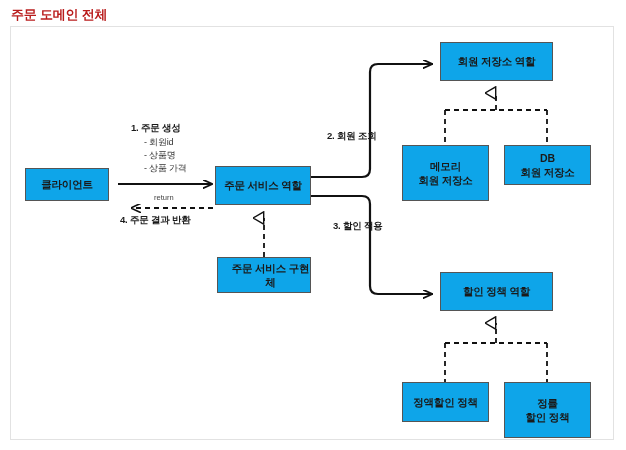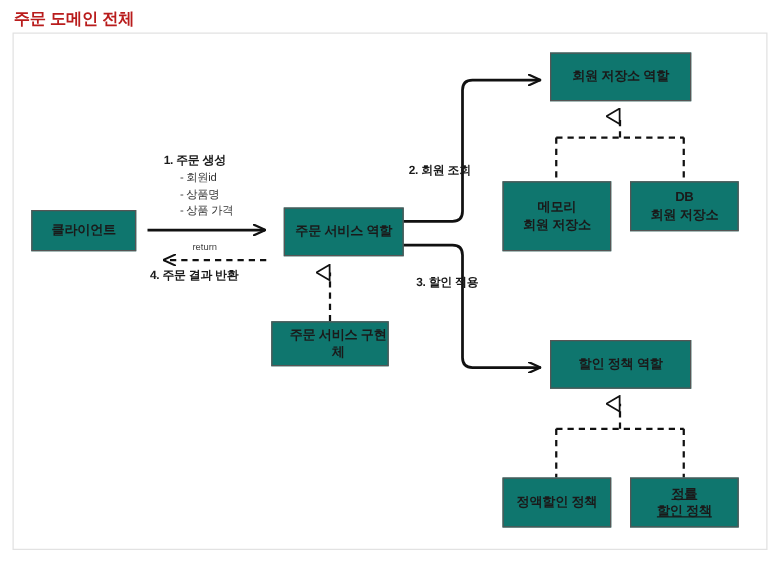--- a/index.html
+++ b/index.html
@@ -36,21 +36,21 @@
   #diagram-canvas {
     position: absolute;
     left: 0;
     top: 0;
     width: 626px;
     height: 450px;
   }
   .node {
     position: absolute;
     border: 1px solid #555555;
-    background: #0f766e;
+    background: #0ea5e9;
     box-sizing: border-box;
     display: flex;
     align-items: center;
     justify-content: center;
     text-align: center;
     font-size: 10.5px;
     font-weight: bold;
     color: #1a1a1a;
     line-height: 1.35;
     letter-spacing: -0.2px;
@@ -132,21 +132,21 @@
     <path d="M445,343 L547,343" fill="none" stroke="#111111" stroke-width="1.8" stroke-dasharray="5,4"></path>
     <line x1="445" y1="343" x2="445" y2="382" stroke="#111111" stroke-width="1.8" stroke-dasharray="5,4"></line>
     <line x1="547" y1="343" x2="547" y2="382" stroke="#111111" stroke-width="1.8" stroke-dasharray="5,4"></line>
   </g>
 </svg>
 
 <div class="node" style="left:25px; top:168px; width:84px; height:33px;">
   <span>클라이언트</span>
 </div>
 
-<div class="node" style="left:227px; top:166px; width:96px; height:39px;">
+<div class="node" style="left:215px; top:166px; width:96px; height:39px;">
   <span>주문 서비스 역할</span>
 </div>
 
 <div class="node" style="left:217px; top:257px; width:94px; height:36px;padding-left:13px;">
   <span>주문 서비스 구현체</span>
 </div>
 
 <div class="node" style="left:440px; top:42px; width:113px; height:39px;">
   <span>회원 저장소 역할</span>
 </div>
@@ -163,21 +163,21 @@
 
 <div class="node" style="left:440px; top:272px; width:113px; height:39px;">
   <span>할인 정책 역할</span>
 </div>
 
 <div class="node" style="left:402px; top:382px; width:87px; height:40px; flex-direction:row;">
   <span>정액</span>
   <span>할인 정책</span>
 </div>
 
-<div class="node" style="left:504px; top:382px; width:87px; height:40px; flex-direction:column;text-decoration:underline;">
+<div class="node" style="left:504px; top:382px; width:87px; height:56px; flex-direction:column;">
   <span>정률</span>
   <span>할인 정책</span>
 </div>
 
 <div class="label" style="left:131px; top:122px;">1. 주문 생성</div>
 <div class="sublabel" style="left:144px; top:136px;">- 회원id</div>
 <div class="sublabel" style="left:144px; top:149px;">- 상품명</div>
 <div class="sublabel" style="left:144px; top:162px;">- 상품 가격</div>
 
 <div class="return-label" style="left:154px; top:193px;">return</div>

